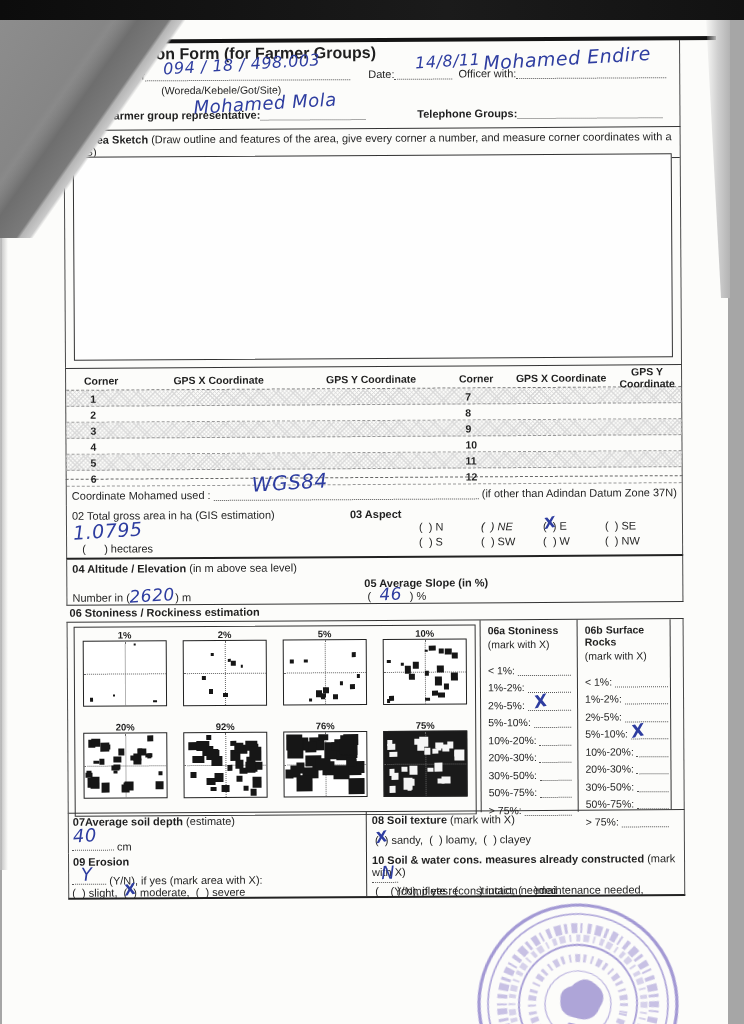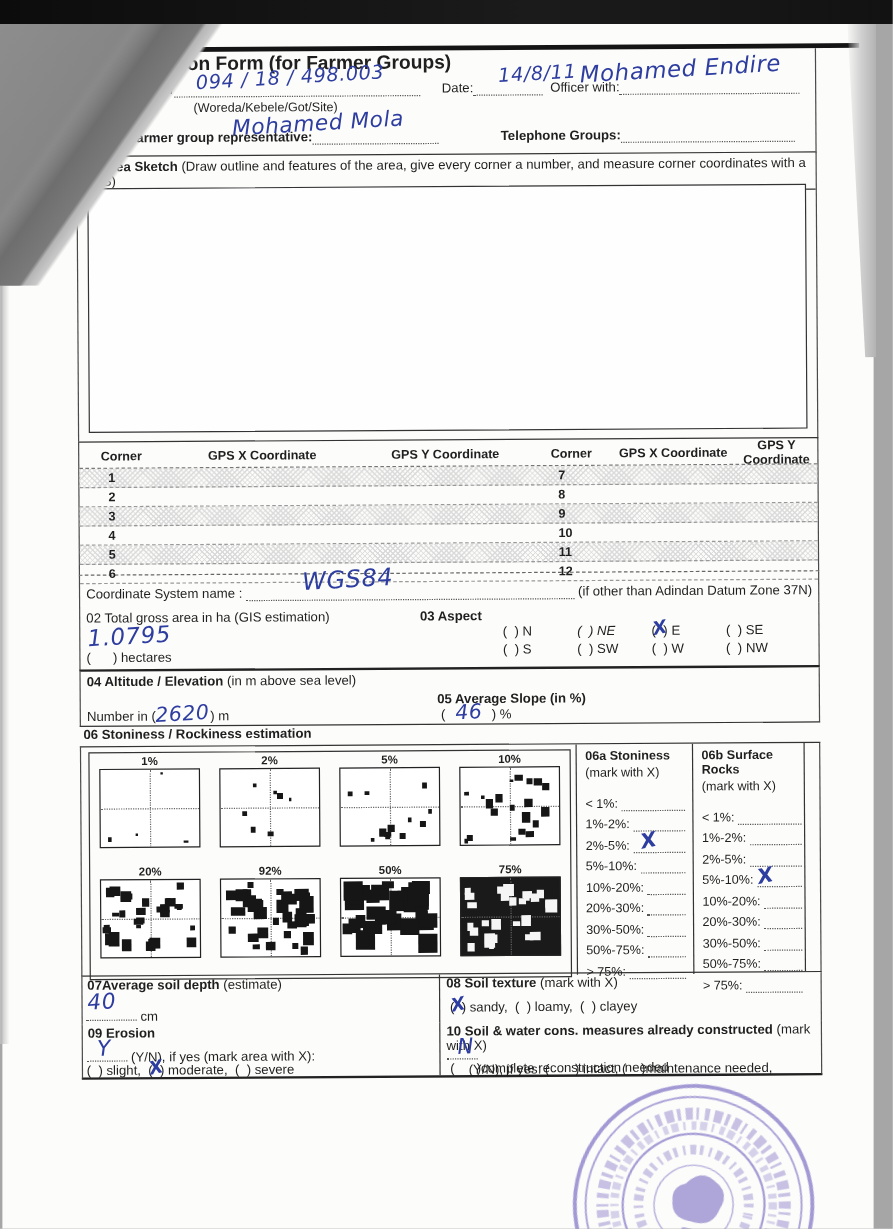--- a/index.html
+++ b/index.html
@@ -162,31 +162,31 @@
           <div></div>
           <div class="c">12</div>
           <div></div>
           <div></div>
         </div>
       </div>
   </div>
 
   <div class="sec bl br" style="top:440px;height:26px;">
     <div class="hline" style="height:18px;padding:4px 5px 0 5px;">
-      <span class="lbl">Coordinate System name :</span>
+      <span class="lbl">Coordinate Mohamed used :</span>
       <span class="fill"></span>
       <span class="lbl">(if other than Adindan Datum Zone 37N)</span>
     </div>
     <span class="ink abs" style="left:185px;top:-8px;font-size:20px;">WGS84</span>
   </div>
 
   <div class="sec bl br" style="top:466px;height:54px;border-bottom:2px solid #222;">
     <span class="lbl" style="position:absolute;left:5px;top:4px;">02 Total gross area in ha (GIS estimation)</span>
     <span class="ink abs" style="left:6px;top:14px;font-size:19px;">1.0795</span>
-    <span class="lbl pre" style="position:absolute;left:5px;top:37px;">(      ) hectares</span>
+    <span class="lbl pre" style="position:absolute;left:15px;top:37px;">(      ) hectares</span>
     <span class="lbl b" style="position:absolute;left:283px;top:4px;">03 Aspect</span>
     <div style="position:absolute;left:352px;top:17px;">
         <div style="display: grid; grid-template-columns: repeat(4, 62px); font-size: 11px; height: 15px;">
           <span class="opt" style="position: relative;"><span class="pp">(&nbsp;&nbsp;)</span><span>&nbsp;N</span></span>
           <span class="opt" style="position: relative; font-style: italic;"><span class="pp">(&nbsp;&nbsp;)</span><span>&nbsp;NE</span></span>
           <span class="opt" style="position: relative;"><span class="pp">(&nbsp;&nbsp;)</span><span>&nbsp;E</span><span class="ink xm">X</span></span>
           <span class="opt" style="position: relative;"><span class="pp">(&nbsp;&nbsp;)</span><span>&nbsp;SE</span></span>
         </div>
         <div style="display: grid; grid-template-columns: repeat(4, 62px); font-size: 11px; height: 15px;">
           <span class="opt" style="position: relative;"><span class="pp">(&nbsp;&nbsp;)</span><span>&nbsp;S</span></span>
@@ -352,21 +352,21 @@
             <div class="dot" style="width: 11.5005px; height: 10.1658px; left: 61.4803px; top: 7.9614px;"></div>
             <div class="dot" style="width: 9.65375px; height: 10.7918px; left: 46.3708px; top: 16.8569px;"></div>
             <div class="dot" style="width: 9.90821px; height: 11.449px; left: 60.9029px; top: 29.0474px;"></div>
             <div class="dot" style="width: 7.1122px; height: 6.41888px; left: 37.4798px; top: 52.488px;"></div>
             <div class="dot" style="width: 11.4003px; height: 14.4478px; left: 65.3435px; top: 13.9631px;"></div>
             <div class="dot" style="width: 9.38451px; height: 9.44239px; left: 49.8309px; top: 10.4534px;"></div>
             <div class="dot" style="width: 8.4958px; height: 6.04227px; left: 54.9266px; top: 34.9504px;"></div>
           </div>
         </div>
         <div class="gcell">
-          <div class="glabel">50%</div>
+          <div class="glabel">76%</div>
           <div class="gbox">
             <div class="qv"></div>
             <div class="qh"></div>
             <div class="dot" style="width: 9.79045px; height: 6.02225px; left: 27.5374px; top: 32.0123px;"></div>
             <div class="dot" style="width: 12.2563px; height: 14.4587px; left: 37.5962px; top: 28.8536px;"></div>
             <div class="dot" style="width: 14.3325px; height: 12.0979px; left: 25.1808px; top: 5.43555px;"></div>
             <div class="dot" style="width: 10.7217px; height: 10.5179px; left: 21.3464px; top: 9.22518px;"></div>
             <div class="dot" style="width: 14.6525px; height: 13.0245px; left: 9.13919px; top: 4.89899px;"></div>
             <div class="dot" style="width: 15.9027px; height: 19.9103px; left: 2.71449px; top: 5.89893px;"></div>
             <div class="dot" style="width: 14.3917px; height: 15.7557px; left: 58.1819px; top: 10.1801px;"></div>

